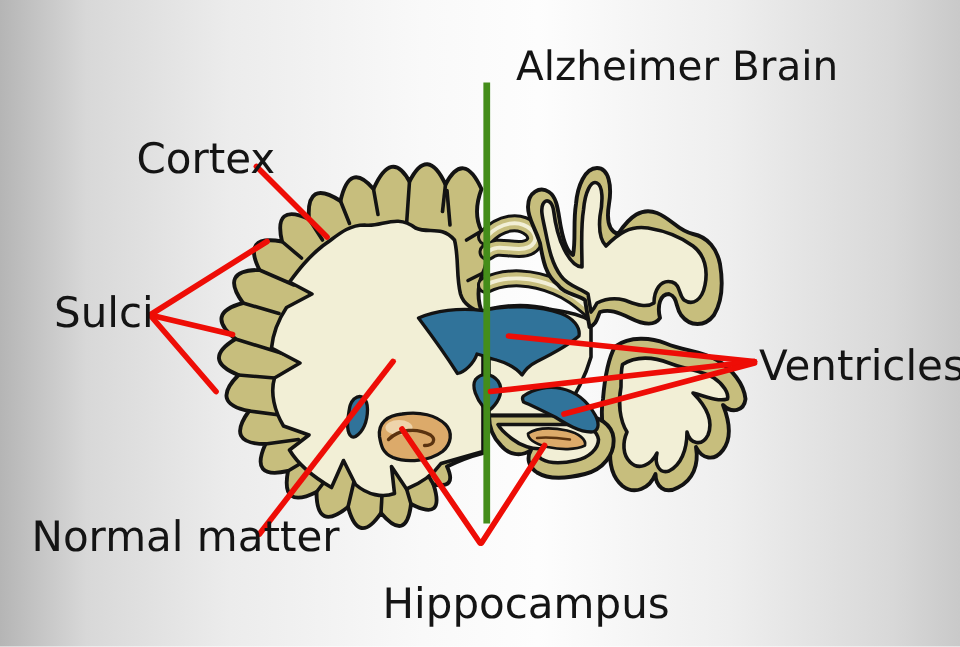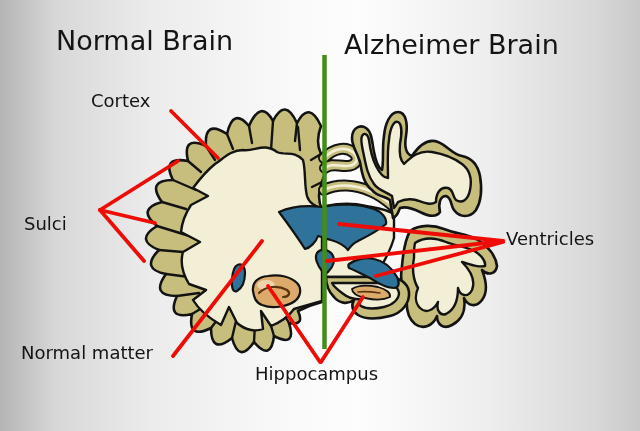--- a/index.html
+++ b/index.html
@@ -4,21 +4,21 @@
 <style>
   html,body{margin:0;padding:0;}
   body{font-family:"DejaVu Sans","Liberation Sans",sans-serif;}
   .stage{
     position:relative;width:640px;height:431px;overflow:hidden;
     background:linear-gradient(to right,#b5b5b5 0%,#d8d8d8 9%,#ececec 24%,#f9f9f9 44%,#fdfdfd 56%,#eeeeee 76%,#d8d8d8 93%,#c9c9c9 100%);
   }
   .stage svg{position:absolute;left:0;top:0;}
   .lbl{position:absolute;color:var(--c-text,#141414);white-space:nowrap;line-height:1.1;}
   .title{font-size:27px;}
-  .small{font-size:18px;}
+  .small{font-size:28px;}
   .cortex-shape{fill:var(--c-cortex);stroke:var(--c-outline);stroke-width:2.6;stroke-linejoin:round;}
   .cream-shape{fill:var(--c-white_matter);stroke:var(--c-outline);stroke-width:2.4;stroke-linejoin:round;}
   .vent{fill:var(--c-ventricle);stroke:var(--c-outline);stroke-width:2.2;stroke-linejoin:round;}
   .sulcus{stroke:var(--c-outline);stroke-width:2.4;stroke-linecap:round;fill:none;}
   .ribbon-out{stroke:var(--c-outline);stroke-width:12;fill:none;stroke-linecap:round;}
   .ribbon-mid{stroke:var(--c-cortex);stroke-width:8;fill:none;stroke-linecap:round;}
   .ribbon-core{stroke:var(--c-white_matter);stroke-width:2.6;fill:none;stroke-linecap:round;}
   .hippo{fill:var(--c-hippocampus);stroke:var(--c-outline);stroke-width:2.2;stroke-linejoin:round;}
   .hippo-line{stroke:#5a3310;stroke-width:2.2;fill:none;stroke-linecap:round;}
   .redline{stroke:var(--c-annotation);stroke-width:3.8;stroke-linecap:round;}
@@ -170,20 +170,19 @@
       <line class="redline" x1="100" y1="210" x2="144" y2="261"></line>
       <line class="redline" x1="173" y1="356" x2="262" y2="241"></line>
       <line class="redline" x1="320" y1="362" x2="268" y2="286"></line>
       <line class="redline" x1="321" y1="362" x2="363" y2="297"></line>
       <line class="redline" x1="503" y1="241" x2="339" y2="224"></line>
       <line class="redline" x1="503" y1="241" x2="327" y2="261"></line>
       <line class="redline" x1="503" y1="242" x2="376" y2="276"></line>
     </g>
   </svg>
 
-  <div class="lbl title" style="left:56px;top:26px;">Normal Brain</div>
   <div class="lbl title" style="left:344px;top:30px;">Alzheimer Brain</div>
   <div class="lbl small" style="left:91px;top:91px;">Cortex</div>
-  <div class="lbl small" style="left:24px;top:194px;margin-top:20px;">Sulci</div>
+  <div class="lbl small" style="left:36px;top:194px;">Sulci</div>
   <div class="lbl small" style="left:21px;top:343px;">Normal matter</div>
-  <div class="lbl small" style="left:255px;top:364px;">Hippocampus</div>
+  <div class="lbl small" style="left:255px;top:388px;">Hippocampus</div>
   <div class="lbl small" style="left:506px;top:229px;">Ventricles</div>
 </div>
 
 </body></html>

